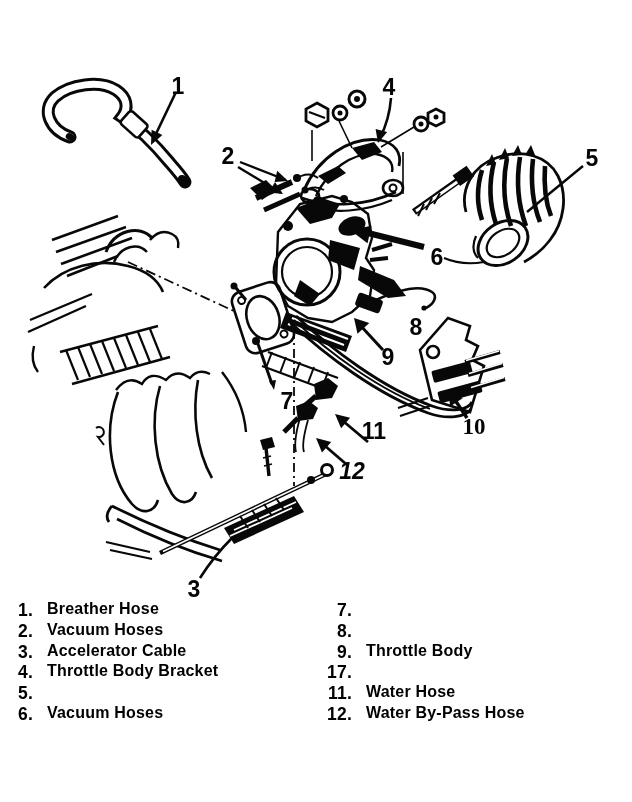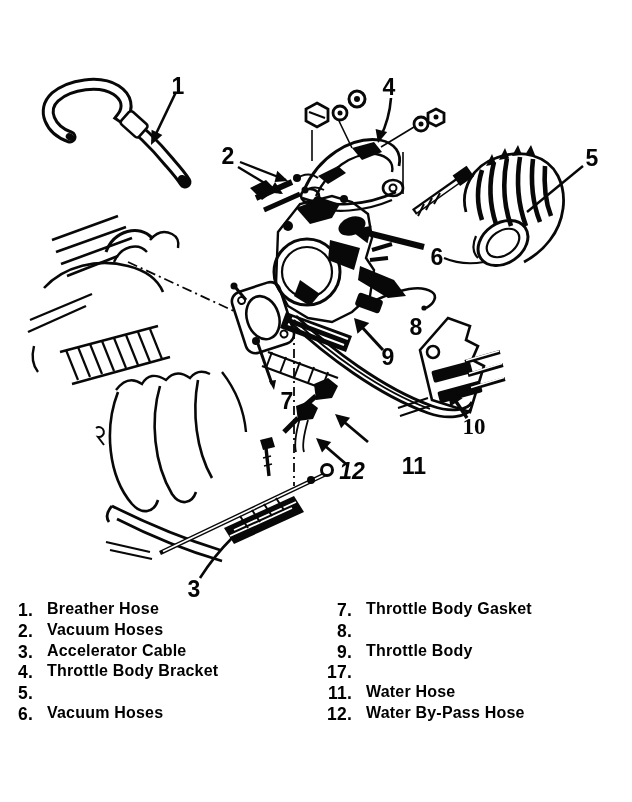--- a/index.html
+++ b/index.html
@@ -270,21 +270,21 @@
   <div class="callout" style="left:178px;top:86px;">1</div>
   <div class="callout" style="left:228px;top:156px;">2</div>
   <div class="callout" style="left:194px;top:589px;">3</div>
   <div class="callout" style="left:389px;top:87px;">4</div>
   <div class="callout" style="left:592px;top:158px;">5</div>
   <div class="callout" style="left:437px;top:257px;">6</div>
   <div class="callout" style="left:287px;top:401px;">7</div>
   <div class="callout" style="left:416px;top:327px;">8</div>
   <div class="callout" style="left:388px;top:357px;">9</div>
   <div class="callout" style="left:474px;top:426px;font-family:Liberation Serif, serif;">10</div>
-  <div class="callout" style="left:374px;top:466px;margin-left:40px;">11</div>
+  <div class="callout" style="left:374px;top:431px;">11</div>
   <div class="callout" style="left:352px;top:471px;font-style:italic;">12</div>
 
   <div class="legend legend-col-left">
     <div class="legend-row">
       <span class="legend-num">1.</span>
       <span class="legend-label">Breather Hose</span>
     </div>
     <div class="legend-row">
       <span class="legend-num">2.</span>
       <span class="legend-label">Vacuum Hoses</span>
@@ -302,21 +302,20 @@
     </div>
     <div class="legend-row">
       <span class="legend-num">6.</span>
       <span class="legend-label">Vacuum Hoses</span>
     </div>
   </div>
 
   <div class="legend legend-col-right">
     <div class="legend-row">
       <span class="legend-num">7.</span>
-      <span class="legend-label">Throttle Body Gasket</span>
     </div>
     <div class="legend-row">
       <span class="legend-num">8.</span>
     </div>
     <div class="legend-row">
       <span class="legend-num">9.</span>
       <span class="legend-label">Throttle Body</span>
     </div>
     <div class="legend-row">
       <span class="legend-num">17.</span>

